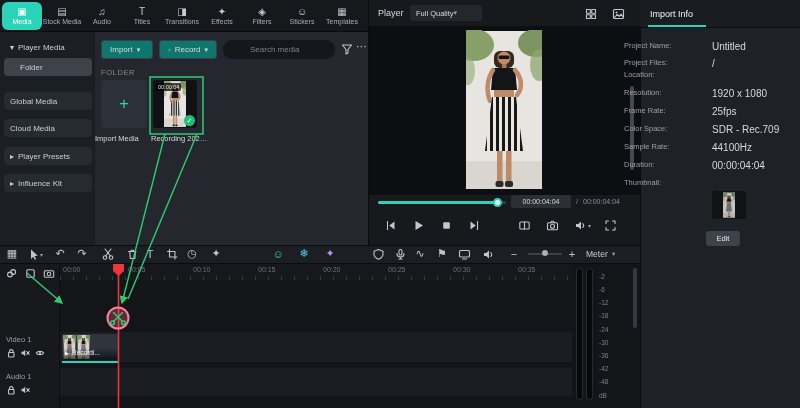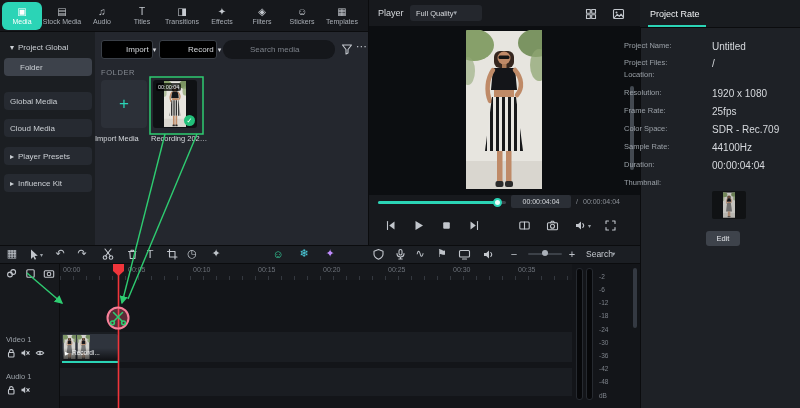--- a/index.html
+++ b/index.html
@@ -9,21 +9,21 @@
   .p{position:absolute}
   .dim{color:#8b9097}
   .nw{white-space:nowrap;overflow:hidden;text-overflow:ellipsis}
   .tab{position:absolute;top:2px;width:40px;height:28px;display:flex;flex-direction:column;align-items:center;justify-content:center;gap:1px;border-radius:6px}
   .tab .ti{font-size:10px;line-height:10px;color:#c6cad0}
   .tab .tl{font-size:7px;color:#a8adb4;white-space:nowrap}
   .tab.active{background:#2bd4b6}
   .tab.active .ti,.tab.active .tl{color:#fff}
   .side-item{position:absolute;left:4px;width:88px;height:18px;display:flex;align-items:center;gap:4px;padding:0 6px;border-radius:4px;font-size:8px;color:#ccd0d5}
   .pill{background:#262a31}
-  .btn{position:absolute;display:flex;align-items:center;gap:4px;background:#000000;border:1px solid #3a3f47;border-radius:3px;font-size:8px;color:#d6d9dd;padding:0 24px}
+  .btn{position:absolute;display:flex;align-items:center;gap:4px;background:#0f766e;border:1px solid #3a3f47;border-radius:3px;font-size:8px;color:#d6d9dd;padding:0 8px}
   .tbi{position:absolute;top:246px;width:16px;height:15px;display:flex;align-items:center;justify-content:center;font-size:11px;color:#bfc4ca}
   .rlab{position:absolute;top:266px;font-size:7px;color:#6d727a}
   .mlab{position:absolute;left:599px;font-size:6.5px;color:#7d828a}
   .prl{position:absolute;left:624px;font-size:7.5px;color:#9aa0a7}
   .prv{position:absolute;left:712px;font-size:10px;color:#d6d9dd}
   svg{display:block}
   .st{stroke:#c2c6cc;fill:none;stroke-width:1.1;stroke-linecap:round;stroke-linejoin:round}
   .fl{fill:#c2c6cc}
   .teal{color:#2bd4b6}
   input.search{background:transparent;border:none;outline:none;color:#9aa0a7;font-size:8px;width:82px;font-family:"Liberation Sans","DejaVu Sans",sans-serif}
@@ -99,21 +99,21 @@
       </div>
     <div class="tab" style="left:322px">
         <span class="ti">▦</span>
         <span class="tl">Templates</span>
       </div>
   </div>
 
   <div class="p" style="left:0;top:32px;width:95px;height:213px;background:#1b1e22">
     <div class="side-item" style="top:6px">
         <span>▾</span>
-        <span>Project Global</span>
+        <span>Player Media</span>
       </div>
     <div class="side-item" style="top:26px;background:#3d424b;padding-left:16px">
         <span>Folder</span>
       </div>
     <div class="side-item pill" style="top:87px">
         <span>Cloud Media</span>
       </div>
     <div class="side-item pill" style="top:60px">
         <span>Global Media</span>
       </div>
@@ -230,21 +230,21 @@
       <path class="st" d="M8.8,4.5 a3,3 0 0 1 0,4"></path>
     </svg>
   <span class="p" style="left:588px;top:222px;font-size:6px;color:#9aa0a7">▾</span>
   <svg class="p" style="left:604px;top:219px" width="13" height="13" viewBox="0 0 13 13">
       <path class="st" d="M2,4.5 V2 h2.5 M8.5,2 H11 v2.5 M11,8.5 V11 H8.5 M4.5,11 H2 V8.5"></path>
     </svg>
   <div class="p" style="left:630px;top:86px;width:4px;height:84px;background:#434951;border-radius:2px"></div>
 
   <div class="p" style="left:640px;top:0;width:160px;height:408px;background:#1e2126;border-left:1px solid #0b0c0e"></div>
   <div class="p" style="left:640px;top:0;width:160px;height:28px;background:#191c20;border-bottom:1px solid #0b0c0e"></div>
-  <span class="p" style="left:650px;top:9px;font-size:9px;color:#f0f2f4">Project Rate</span>
+  <span class="p" style="left:650px;top:9px;font-size:9px;color:#f0f2f4">Import Info</span>
   <div class="p" style="left:648px;top:25px;width:58px;height:2px;background:#2bd4b6"></div>
 
   <span class="prl" style="top:41px">Project Name:</span>
     <span class="prv" style="top:41px">Untitled</span>
   <span class="prl" style="top:58px">Project Files:</span>
     <span class="prv" style="top:58px">/</span>
   <span class="prl" style="top:70px">Location:</span>
     <span class="prv" style="top:70px"></span>
   <span class="prl" style="top:88px">Resolution:</span>
     <span class="prv" style="top:88px">1920 x 1080</span>
@@ -306,21 +306,21 @@
       <path class="st" d="M4.5,11 h4"></path>
     </svg>
   <svg class="p" style="left:482px;top:248px" width="13" height="13" viewBox="0 0 13 13">
       <path class="fl" d="M2,5 h2.2 L7,2.5 v8 L4.2,8 H2 Z"></path>
       <path class="st" d="M8.8,4.5 a3,3 0 0 1 0,4"></path>
     </svg>
   <span class="tbi" style="left:506px">−</span>
   <div class="p" style="left:528px;top:253px;width:34px;height:2px;background:#3c4148;border-radius:1px"></div>
   <div class="p" style="left:542px;top:250px;width:6px;height:6px;border-radius:50%;background:#aab0b8"></div>
   <span class="tbi" style="left:564px">+</span>
-  <span class="p" style="left:586px;top:249px;font-size:8.5px;color:#c7cbd1">Search</span>
+  <span class="p" style="left:586px;top:249px;font-size:8.5px;color:#c7cbd1">Meter</span>
     <span class="p" style="left:612px;top:250px;font-size:6.5px;color:#9aa0a7">▾</span>
 
   <div class="p" style="left:0;top:264px;width:640px;height:144px;background:#131519"></div>
   <div class="p" style="left:60px;top:264px;width:512px;height:16px;background:#16181c;background-image:repeating-linear-gradient(90deg,#34383f 0,#34383f 1px,transparent 1px,transparent 13px);background-size:100% 4px;background-position:0 100%;background-repeat:no-repeat"></div>
   <span class="rlab" style="left:63px">00:00</span>
   <span class="rlab" style="left:128px">00:05</span>
   <span class="rlab" style="left:193px">00:10</span>
   <span class="rlab" style="left:258px">00:15</span>
   <span class="rlab" style="left:323px">00:20</span>
   <span class="rlab" style="left:388px">00:25</span>

